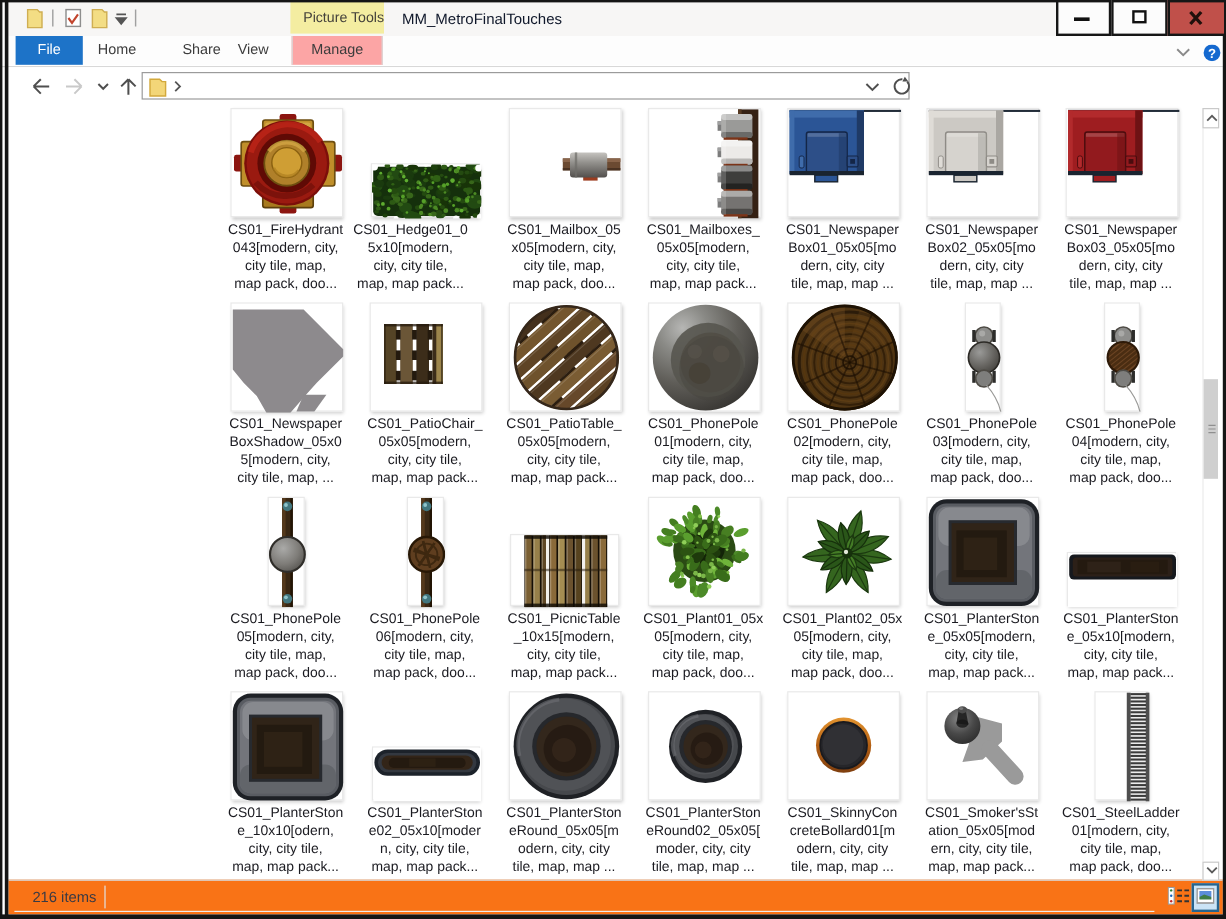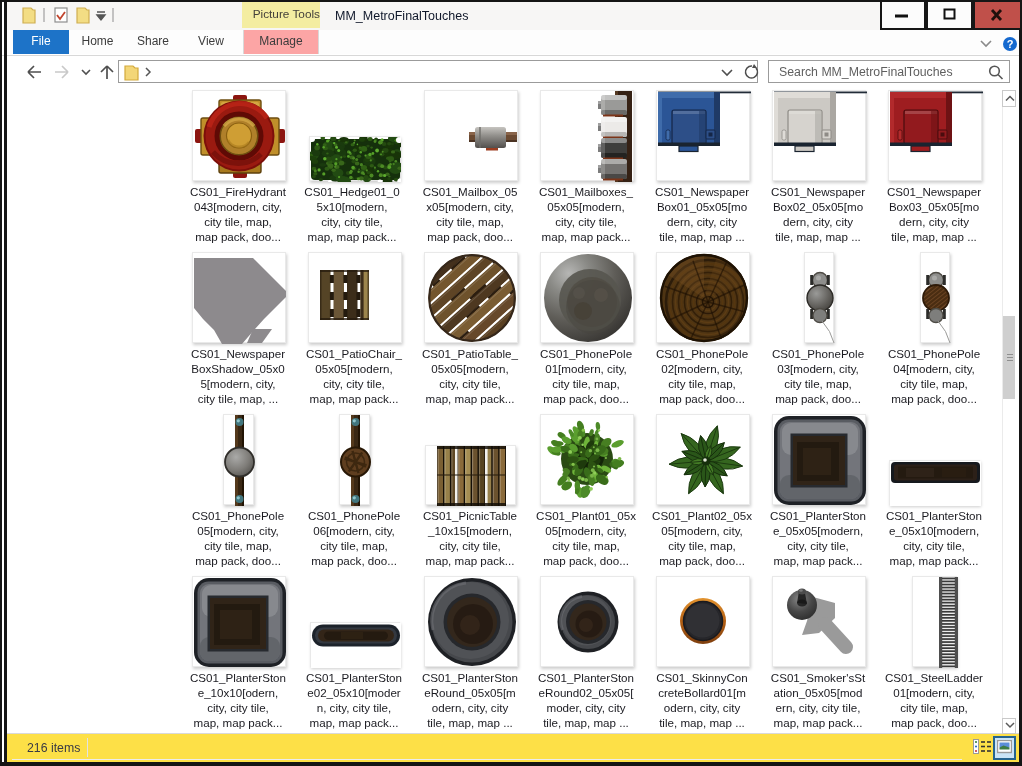--- a/index.html
+++ b/index.html
@@ -32,21 +32,21 @@
 #addrbox { left:111px; top:4px; width:640px; height:23px; border:1px solid #9b9b9b; background:#fff; }
 #searchbox { left:761px; top:4px; width:242px; height:23px; border:1px solid #9b9b9b; background:#fff; }
 #searchtext { left:10px; top:4px; font-size:12.3px; color:#5f5f5f; }
 .lbl { position:absolute; width:116px; text-align:center; font-size:11.6px; line-height:15px; color:#1a1a20; white-space:pre; }
 
 #sb-up { left:1002px; top:90px; width:14px; height:17px; border:1px solid #c9c9c9; background:#fff; z-index:40;}
 #sb-track { left:1002px; top:107px; width:14px; height:611px; background:#fff; border-left:1px solid #ebebeb; z-index:39;}
 #sb-thumb { left:1003px; top:316px; width:12px; height:83px; background:#cfcfcf; z-index:41;}
 #sb-down { left:1002px; top:718px; width:14px; height:16px; border:1px solid #c9c9c9; background:#fff; z-index:40;}
 
-#statusbar { left:7px; top:733px; width:1012px; height:29px; background:#fde047; border-top:1px solid #d9d9d9; }
+#statusbar { left:7px; top:733px; width:1012px; height:29px; background:#f97316; border-top:1px solid #d9d9d9; }
 #status-items { left:20px; top:7px; font-size:12.3px; color:#3a3a44; }
 #status-sep { left:80px; top:4px; width:1px; height:19px; background:#e2e2e2; }
 #status-line { left:5px; top:25px; width:950px; height:1px; background:#ececec; }
 #view-thumb { left:986px; top:2px; width:23px; height:24px; border:2px solid #26648e; background:#cbe4f6; }
 </style>
 </head>
 <body>
 <div class="abs" id="titlebar"></div>
 <div class="abs" id="b-top"></div>
 <div class="abs" id="b-left1"></div>
@@ -70,21 +70,21 @@
 <div class="abs wbtn" id="btn-close"></div>
 <svg class="abs" style="left:878px; top:0; z-index:61;" width="144" height="30" viewBox="0 0 144 30">
   <rect x="17" y="14.5" width="13" height="3" fill="#111"></rect>
   <rect x="66.5" y="9.5" width="10" height="9" fill="none" stroke="#111" stroke-width="2"></rect>
   <path d="M114,10 l9,10 M123,10 l-9,10" stroke="#20100c" stroke-width="2.8"></path>
 </svg>
 
 <div class="abs" id="tabs">
   <div class="abs" id="tab-file">File</div>
   <div class="abs tab" style="left:62px; width:57px;">Home</div>
-  <div class="abs tab" style="left:116px; width:60px;">Share</div>
+  <div class="abs tab" style="left:131px; width:60px;">Share</div>
   <div class="abs tab" style="left:179px; width:50px;">View</div>
   <div class="abs tab" id="tab-manage">Manage</div>
 </div>
 <div class="abs" id="tabline"></div>
 <svg class="abs" style="left:978px; top:37px;" width="40" height="14" viewBox="0 0 40 14">
   <path d="M3,4 l5,5 l5,-5" fill="none" stroke="#8a8a8a" stroke-width="1.6"></path>
   <circle cx="32" cy="7" r="7" fill="#1569cf"></circle>
   <text x="32" y="11.2" font-size="11" font-weight="bold" fill="#fff" text-anchor="middle" font-family="Liberation Sans">?</text>
 </svg>
 
@@ -97,27 +97,20 @@
   </svg>
   <div class="abs" id="addrbox">
     <svg class="abs" style="left:5px; top:2px;" width="50" height="18" viewBox="0 0 50 18">
       <path d="M1,3 h8 l2,2 h3 v12 h-13 z" fill="#f3d678" stroke="#d3a93c" stroke-width="1.2"></path>
       <path d="M22,5 l4,4 l-4,4" fill="none" stroke="#555" stroke-width="1.5"></path>
     </svg>
     <svg class="abs" style="left:600px; top:2px;" width="40" height="18" viewBox="0 0 40 18">
       <path d="M3,7 l5,5 l5,-5" fill="none" stroke="#4f4f4f" stroke-width="1.6"></path>
       <path d="M33,3 a6,6 0 1,0 4,2" fill="none" stroke="#4f4f4f" stroke-width="1.6"></path>
       <path d="M35,1 l3,4 h-5 z" fill="#4f4f4f"></path>
-    </svg>
-  </div>
-  <div class="abs" id="searchbox">
-    <div class="abs" id="searchtext">Search MM_MetroFinalTouches</div>
-    <svg class="abs" style="left:218px; top:3px;" width="18" height="18" viewBox="0 0 18 18">
-      <circle cx="7.5" cy="7" r="4.8" fill="none" stroke="#555" stroke-width="1.6"></circle>
-      <line x1="11" y1="10.5" x2="15.5" y2="15" stroke="#555" stroke-width="1.6"></line>
     </svg>
   </div>
 </div>
 
 <div id="grid">
 <div class="abs" style="left:192px; top:90px; width:94px; height:91px; background:#fff; box-shadow:1px 2px 3px rgba(0,0,0,0.2); border:1px solid #e9e9e9;"><svg width="94" height="91" viewBox="0 0 94 91">
         <rect x="40" y="4" width="14" height="10" rx="2" fill="#8c1510"></rect>
         <rect x="40" y="77" width="14" height="10" rx="2" fill="#8c1510"></rect>
         <rect x="2" y="38" width="10" height="14" rx="2" fill="#8c1510"></rect>
         <rect x="82" y="38" width="10" height="14" rx="2" fill="#8c1510"></rect>
@@ -331,21 +324,21 @@
         <circle cx="18.9" cy="3.2" r="0.9" fill="#55a028"></circle>
         <circle cx="39.9" cy="15.4" r="0.9" fill="#5fae30"></circle>
         <circle cx="65.0" cy="4.5" r="1.4" fill="#4c8a24"></circle>
         <circle cx="2" cy="2" r="3" fill="#fff"></circle>
         <circle cx="89" cy="3" r="3" fill="#fff"></circle>
         <circle cx="45" cy="0" r="2" fill="#fff"></circle>
         <circle cx="20" cy="45" r="2" fill="#fff"></circle>
         <circle cx="70" cy="45" r="2.4" fill="#fff"></circle>
         <circle cx="90" cy="44" r="2.6" fill="#fff"></circle>
       </svg></div>
-<div class="lbl" style="left:294px; top:184px;"><div>CS01_Hedge01_0</div><div>5x10[modern,</div><div>city, city tile,</div><div>map, map pack...</div></div>
+<div class="lbl" style="left:284px; top:184px;"><div>CS01_Hedge01_0</div><div>5x10[modern,</div><div>city, city tile,</div><div>map, map pack...</div></div>
 <div class="abs" style="left:424px; top:90px; width:94px; height:91px; background:#fff; box-shadow:1px 2px 3px rgba(0,0,0,0.2); border:1px solid #e9e9e9;"><svg width="94" height="91" viewBox="0 0 94 91">
         <rect x="44" y="41" width="48" height="10" fill="#6b4a32"></rect>
         <rect x="44" y="41" width="48" height="3" fill="#89644a"></rect>
         <rect x="44" y="49" width="48" height="2" fill="#4a3222"></rect>
         <rect x="61" y="56" width="12" height="3.5" fill="#9c3d20"></rect>
         <defs>
           <linearGradient id="mbg" x1="0" y1="0" x2="0" y2="1">
             <stop offset="0" stop-color="#c6c4c0"></stop>
             <stop offset="0.4" stop-color="#93918d"></stop>
             <stop offset="1" stop-color="#524f4c"></stop>

